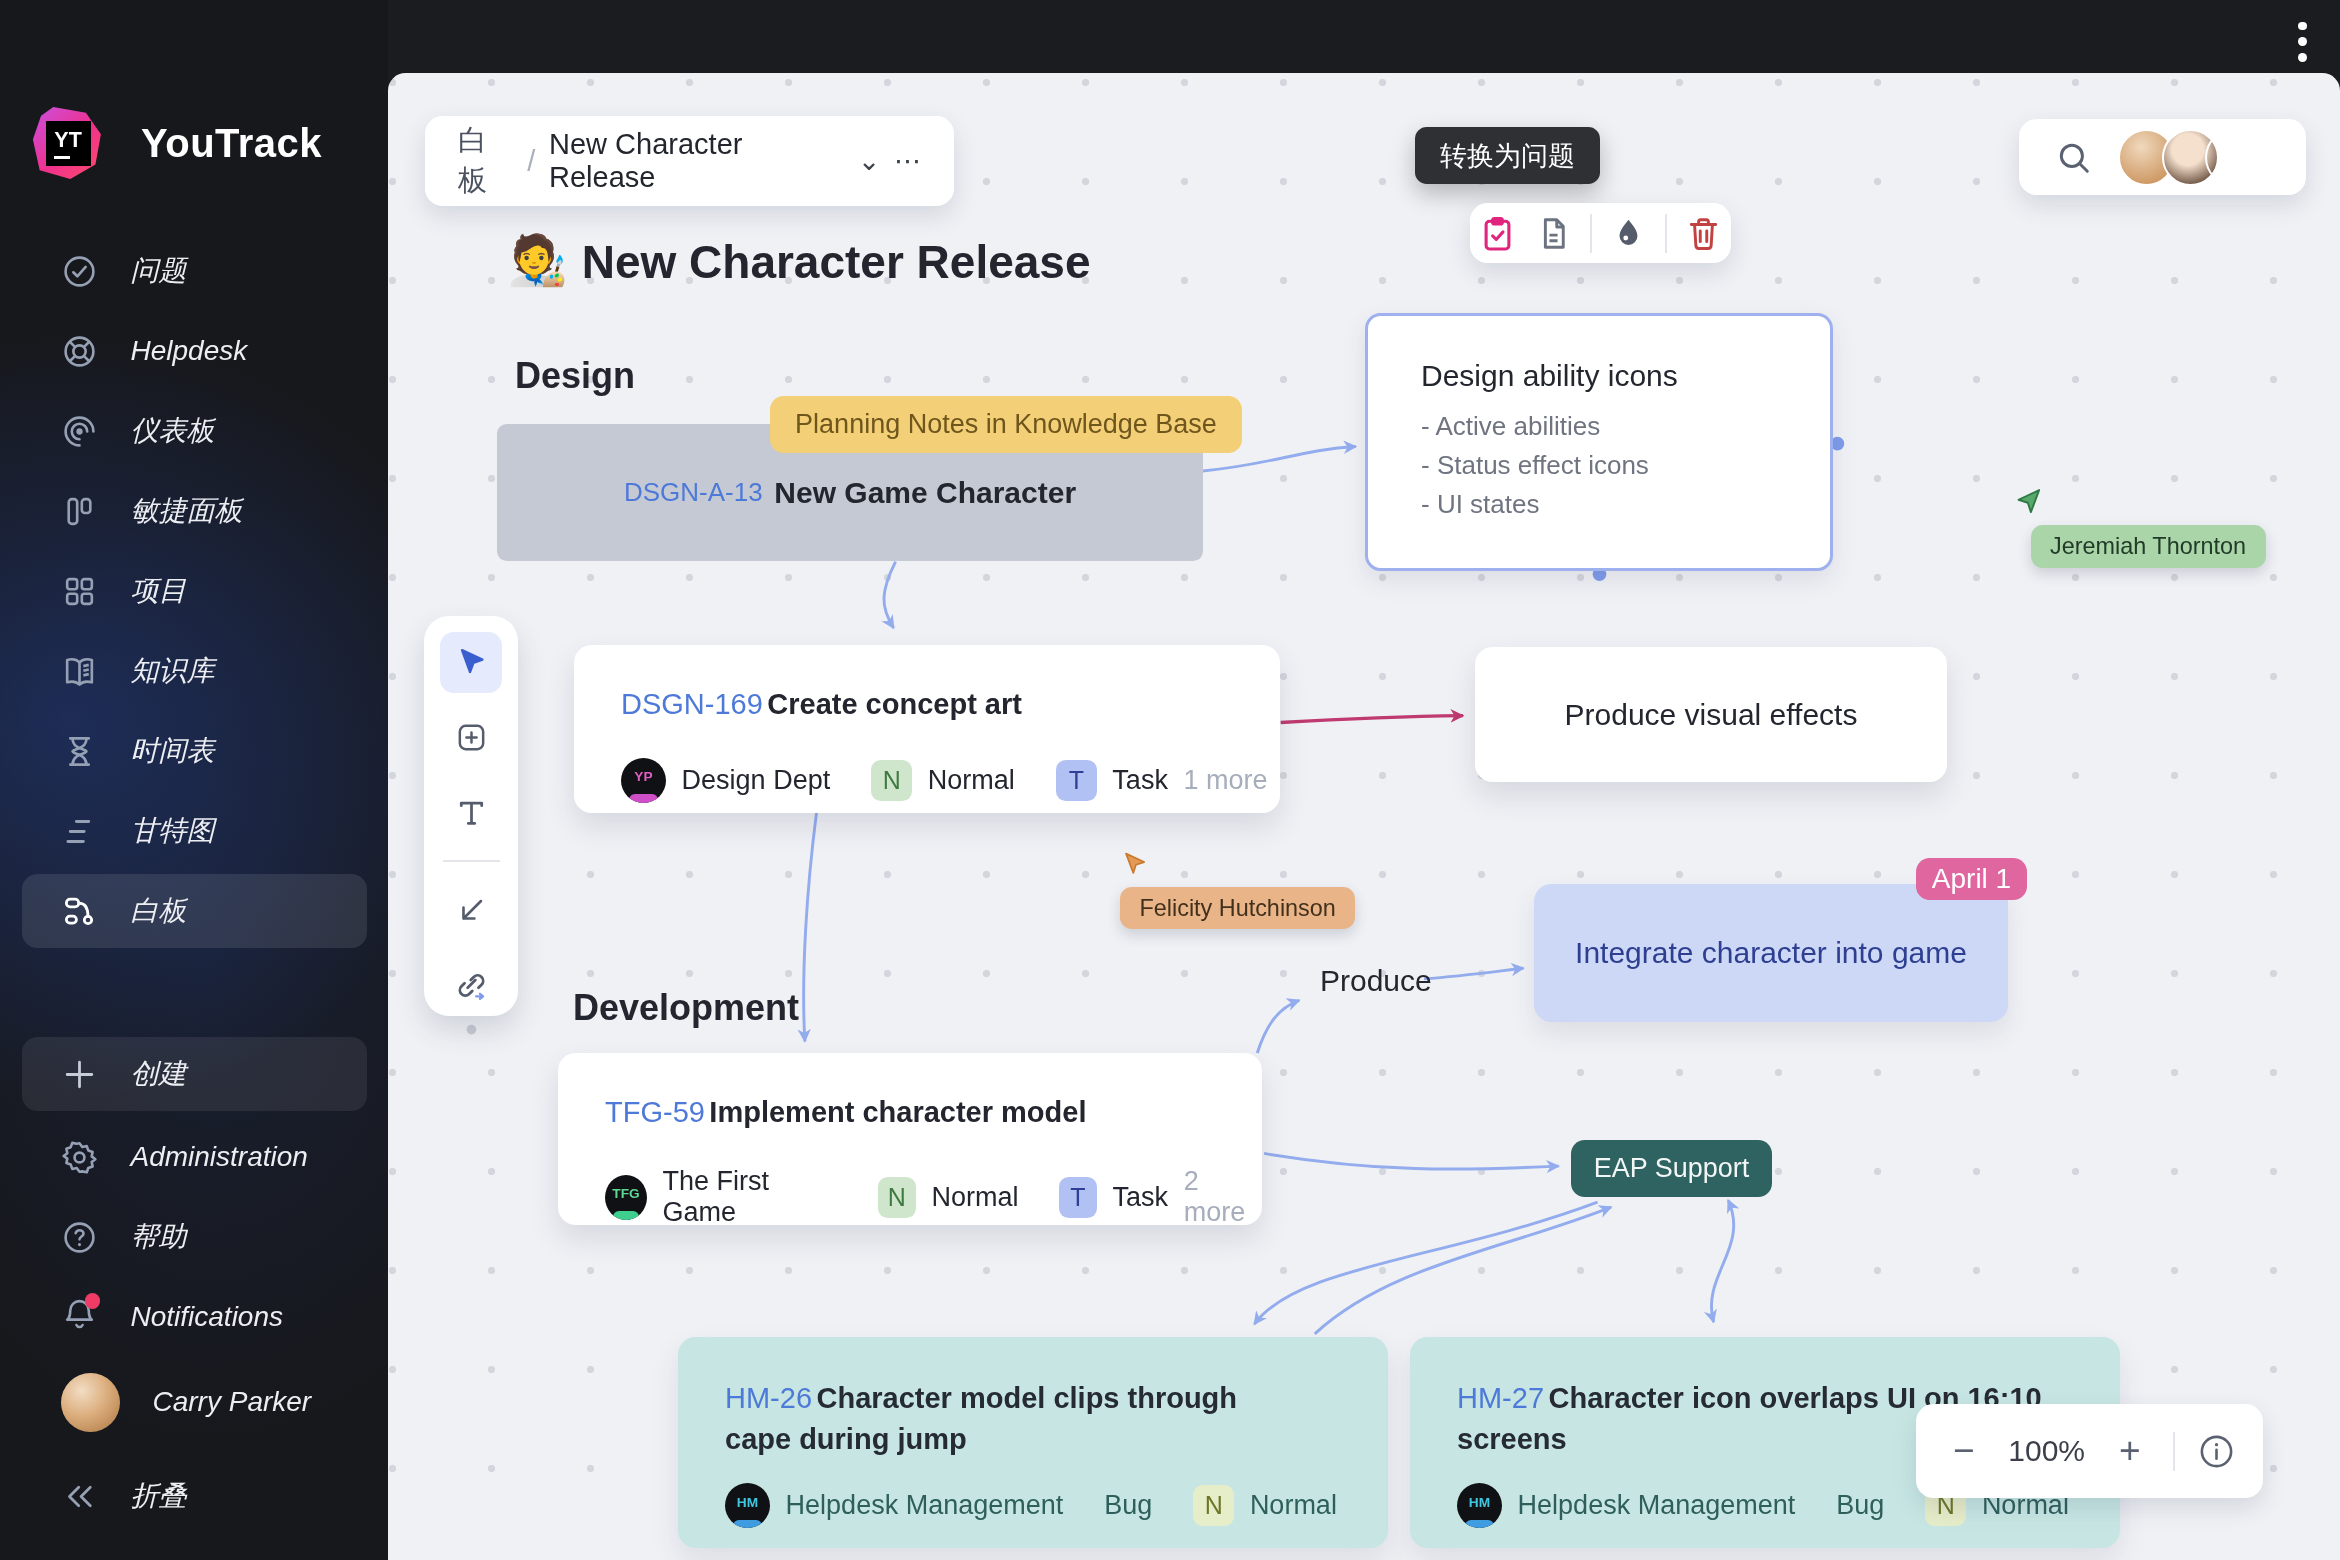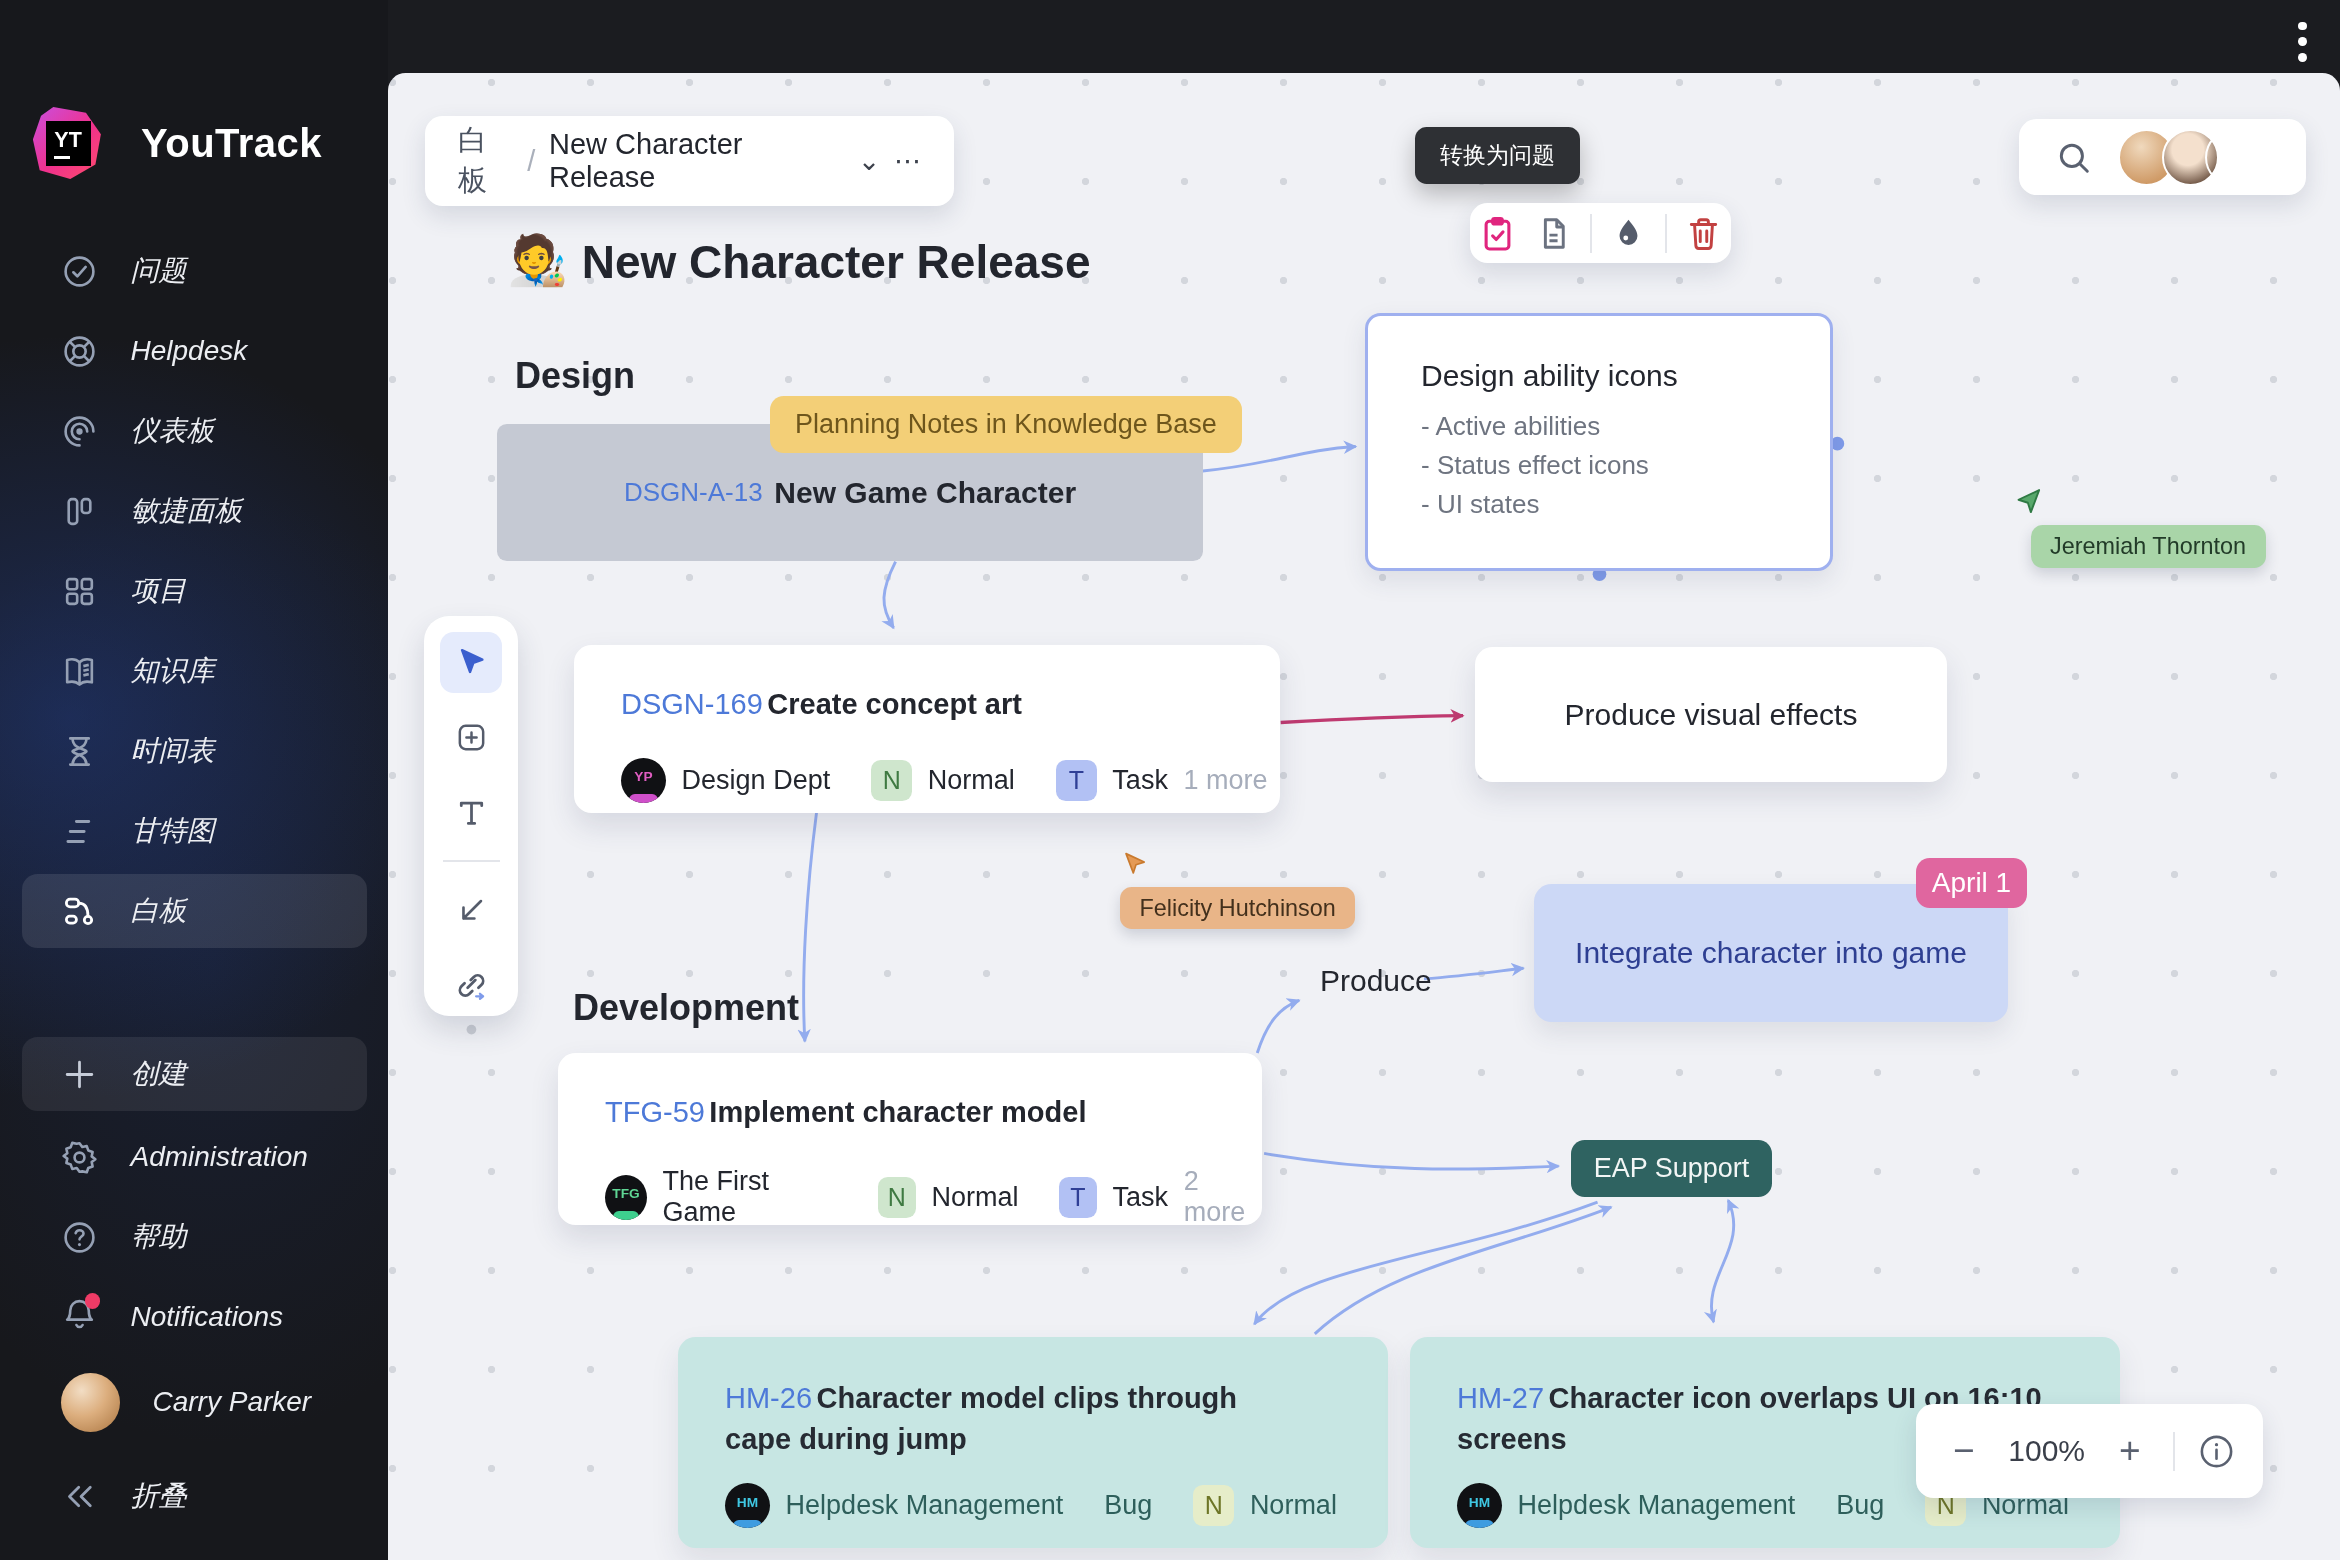--- a/index.html
+++ b/index.html
@@ -47,21 +47,21 @@
   .breadcrumb { left:425px; top:116px; width:529px; height:90px; display:flex; align-items:center; padding:0 33px; gap:13.7px; font-size:29px; color:#3c414c; }
   .bc-root { color:#4a5260; }
   .bc-sep { color:#aab0bb; }
   .bc-cur { color:#23262e; }
   .bc-chev, .bc-kebab { color:#3c414c; font-size:27px; }
 
   .searchbar { left:2019px; top:119px; width:287px; height:76px; display:flex; align-items:center; padding-left:35px; }
   .face { width:57px; height:57px; border-radius:50%; border:2.9px solid #fff; margin-left:-13.7px; }
 
   .tooltip { left:1415px; top:127px; height:57px; background:#2e3034; color:#fff; border-radius:11.7px;
-    display:flex; align-items:center; padding:0 25px; font-size:23px; box-shadow:0 9.8px 23.4px rgba(0,0,0,.25); }
+    display:flex; align-items:center; padding:0 25px; font-size:27px; box-shadow:0 9.8px 23.4px rgba(0,0,0,.25); }
 
   .obj-toolbar { left:1470px; top:203px; width:261px; height:60px; display:flex; align-items:center; justify-content:space-around; }
   .vdiv { width:2px; height:39px; background:#e3e5ea; }
 
   .board-title { left:507px; top:232px; font-size:46px; font-weight:bold; color:#23262e; display:flex; align-items:flex-end; gap:13.7px; }
   .section-h { font-size:36px; font-weight:bold; color:#23262e; }
 
   .sticky { left:770px; top:396px; width:472px; height:57px; background:#f3cf77; border-radius:13.7px;
     display:flex; align-items:center; justify-content:center; font-size:27px; color:#6e561c; z-index:5; }
 
@@ -94,21 +94,21 @@
   .floattools { left:424px; top:616px; width:94px; height:400px; background:#fff; border-radius:25px;
     box-shadow:0 13.7px 29px rgba(45,55,90,.16); display:flex; flex-direction:column; align-items:center; padding-top:15.6px; gap:13.7px; }
   .tool { width:62px; height:62px; border-radius:13.7px; display:flex; align-items:center; justify-content:center; }
   .tool.active { background:#e5ebfc; }
   .hdiv { width:57px; height:2px; background:#e3e5ea; margin:3.9px 0; }
 
   .cursor-tag { border-radius:11.7px; font-size:23.4px; padding:7.8px 19.5px; box-shadow:0 5.9px 13.7px rgba(40,50,80,.18); white-space:nowrap; }
   .tag-green { background:#a9d5a8; color:#223b28; }
   .tag-orange { background:#e9b588; color:#43301c; }
 
-  .datebadge { left:1916px; top:858px; width:111px; height:50px; background:#e0669f; border-radius:13.7px;
+  .datebadge { left:1916px; top:858px; width:111px; height:42px; background:#e0669f; border-radius:13.7px;
     display:flex; align-items:center; justify-content:center; color:#fff; font-size:28px; z-index:6; }
   .integrate { left:1534px; top:884px; width:474px; height:138px; background:#ccd8f6; border-radius:17.6px;
     display:flex; align-items:center; justify-content:center; font-size:30px; color:#2e3f92;
     box-shadow:0 11.7px 25px rgba(45,55,90,.10); }
   .testing-label { left:1320px; top:964px; font-size:30px; color:#23262e; }
   .eap { left:1571px; top:1140px; width:201px; height:57px; background:#2f6361; border-radius:13.7px;
     display:flex; align-items:center; justify-content:center; color:#f2f6f5; font-size:27px; }
 
   .hmcard { background:#c7e6e3; border-radius:17.6px; box-shadow:0 13.7px 29px rgba(45,55,90,.10); padding:41px 43px 0 47px;margin-left:22px; }
   .hmcard .issue-title { color:#262b33; }

